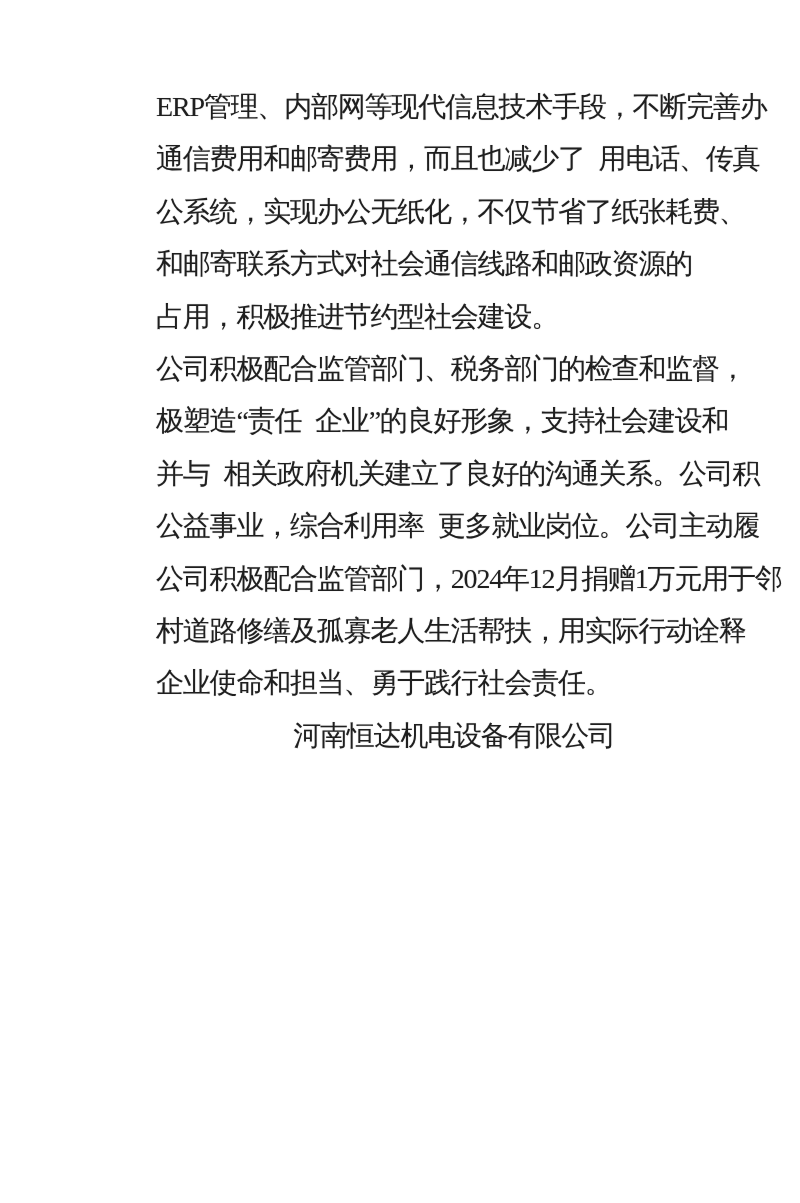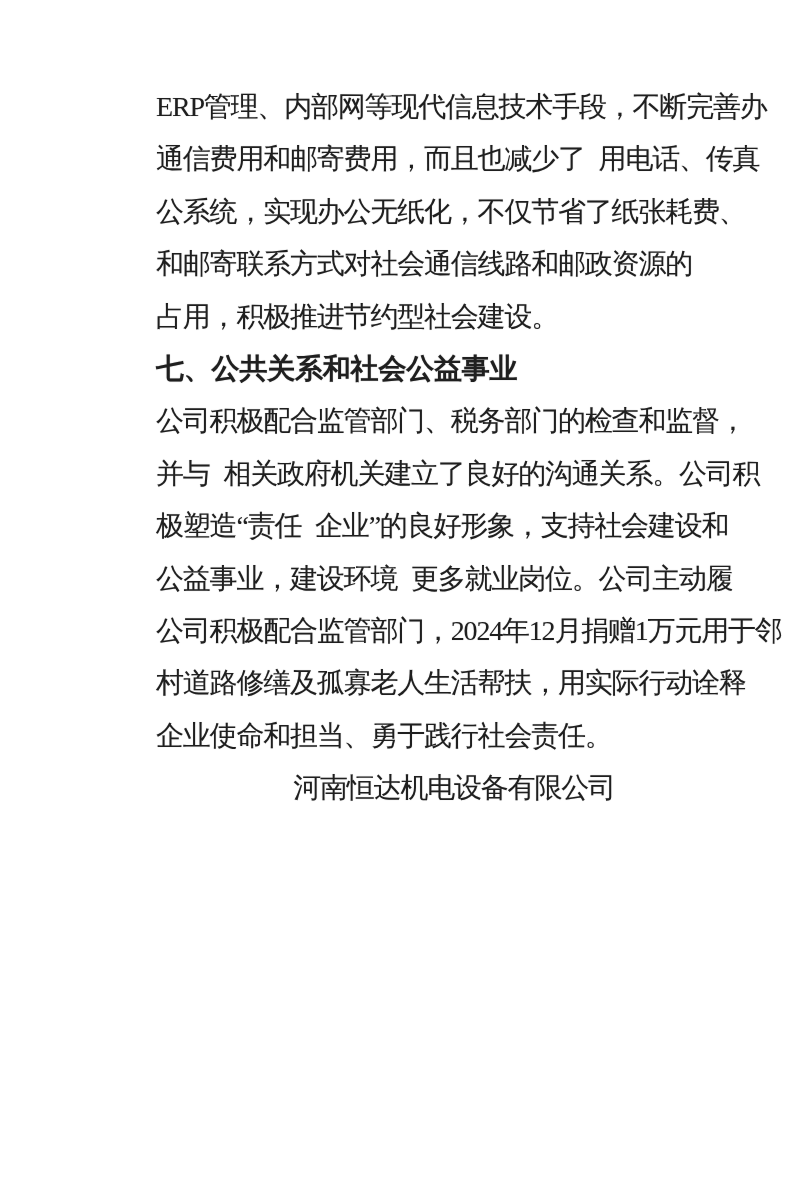--- a/index.html
+++ b/index.html
@@ -47,27 +47,26 @@
 
   <div>
     <div class="line">ERP管理、内部网等现代信息技术手段，不断完善办</div>
     <div class="line">通信费用和邮寄费用，而且也减少了 用电话、传真</div>
     <div class="line">公系统，实现办公无纸化，不仅节省了纸张耗费、</div>
     <div class="line">和邮寄联系方式对社会通信线路和邮政资源的</div>
     <div class="line">占用，积极推进节约型社会建设。</div>
   </div>
 
 
-  <div class="line heading">七、公共关系和社会公益事业</div>
 
   <div>
     <div class="line">公司积极配合监管部门、税务部门的检查和监督，</div>
+    <div class="line">极塑造“责任 企业”的良好形象，支持社会建设和</div>
     <div class="line">并与 相关政府机关建立了良好的沟通关系。公司积</div>
-    <div class="line">极塑造“责任 企业”的良好形象，支持社会建设和</div>
-    <div class="line">公益事业，建设环境 更多就业岗位。公司主动履</div>
+    <div class="line">公益事业，综合利用率 更多就业岗位。公司主动履</div>
     <div class="line">公司积极配合监管部门，2024年12月捐赠1万元用于邻</div>
     <div class="line">村道路修缮及孤寡老人生活帮扶，用实际行动诠释</div>
     <div class="line">企业使命和担当、勇于践行社会责任。</div>
   </div>
 
   <div class="line signature">河南恒达机电设备有限公司</div>
 
 </div>
 
 </body></html>

